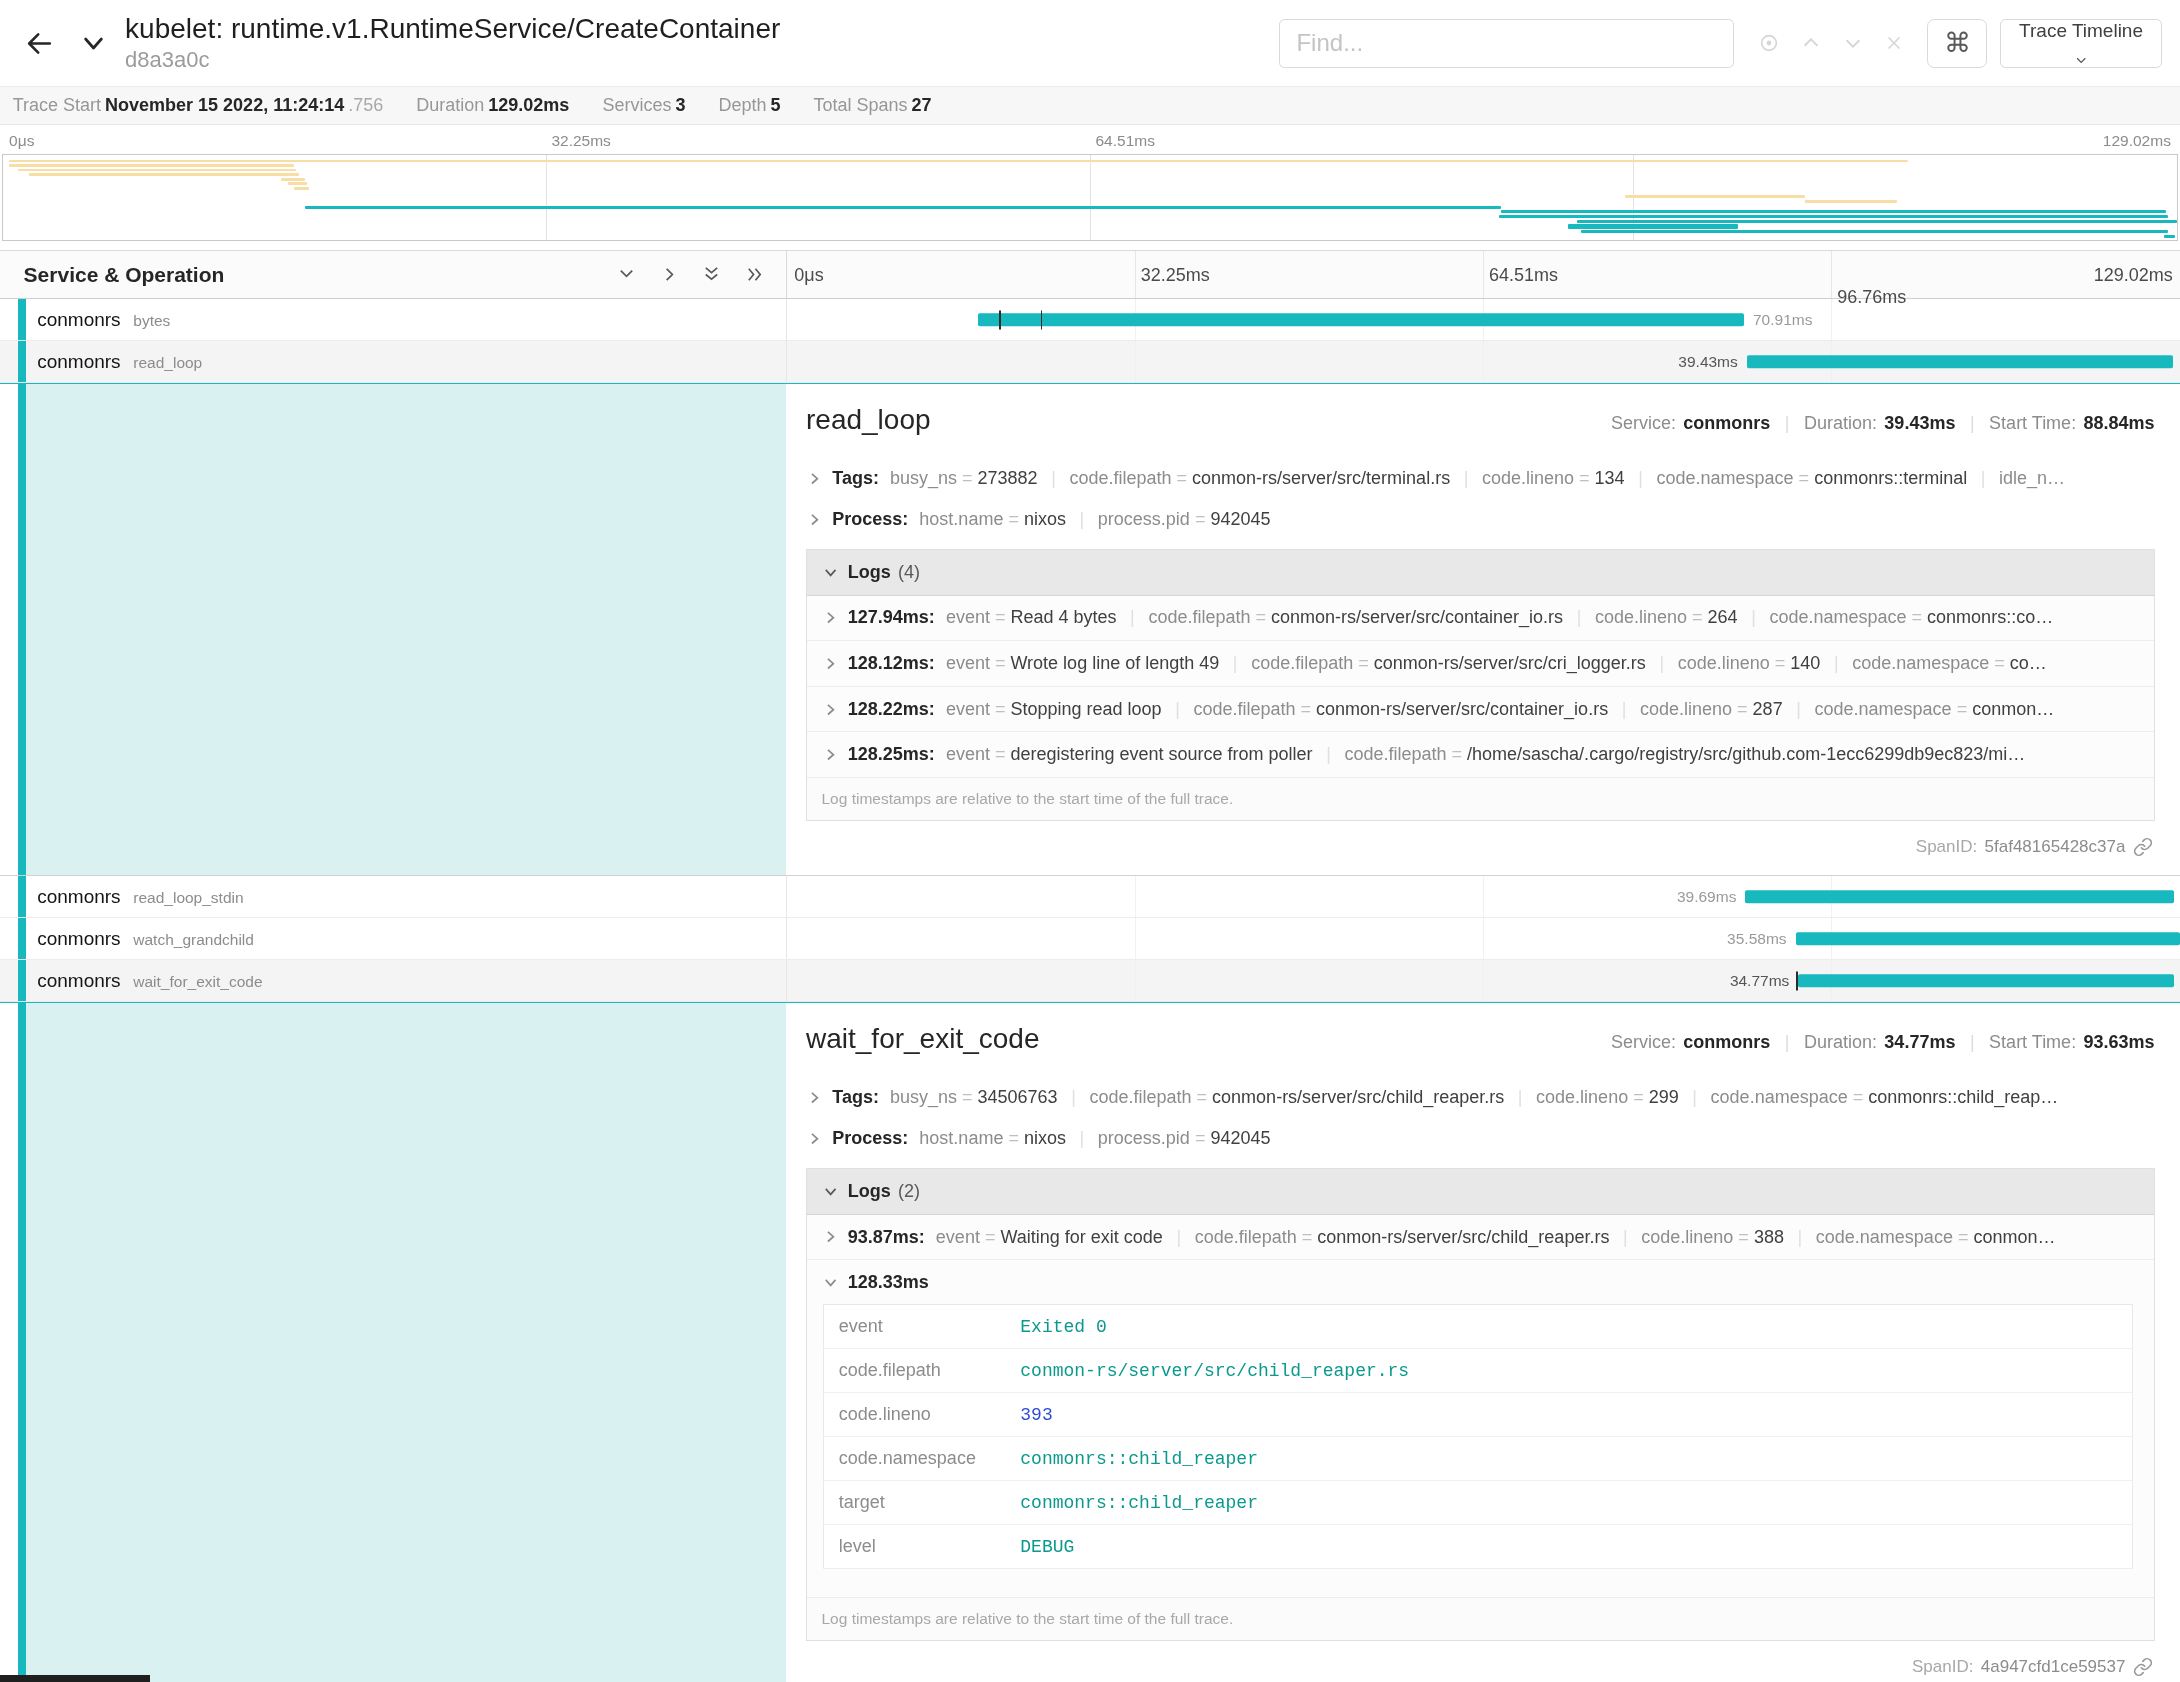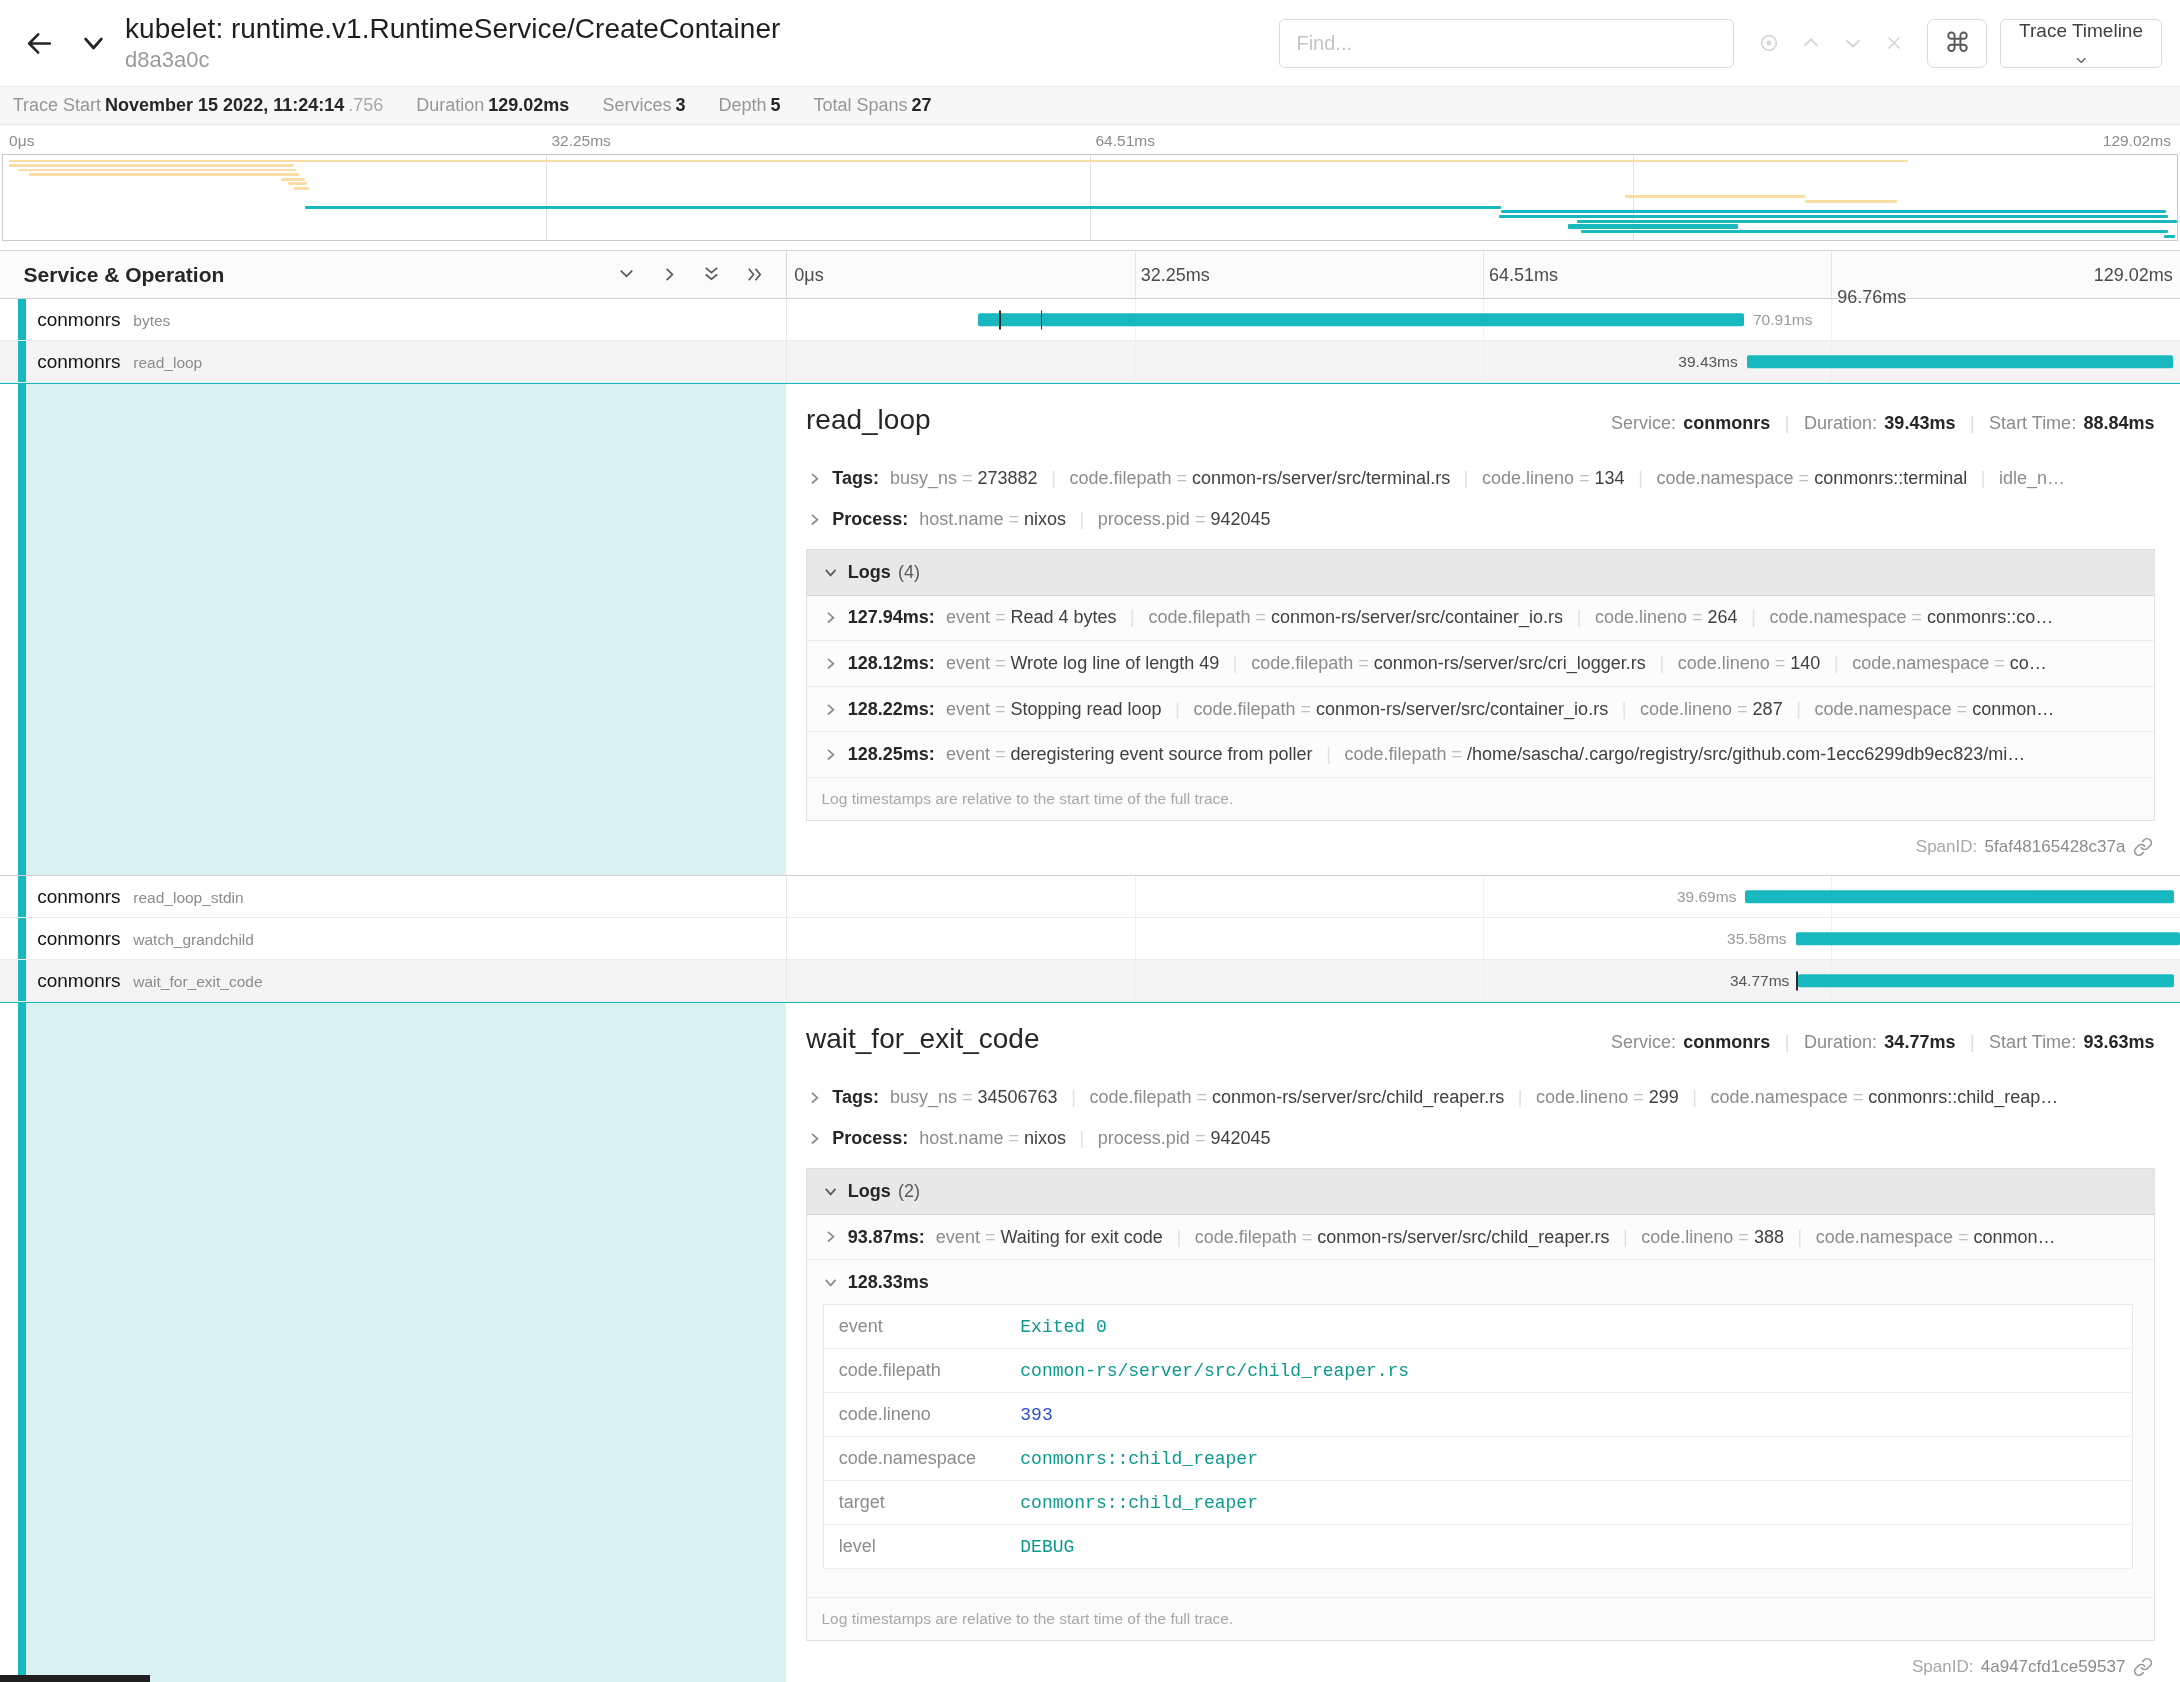--- a/index.html
+++ b/index.html
@@ -11,21 +11,21 @@
 
   
   .app-header { height: 87px; display: flex; align-items: center; padding: 0 18px 0 23.6px;
     border-bottom: 0.9px solid #ececec; background: #fff; }
   .back-btn { margin-right: 25.5px; display: flex; align-items: center; }
   .collapse-btn { margin-right: 18px; display: flex; align-items: center; }
   .title-block h1 { font-size: 28px; font-weight: 500; color: #1f1f1f; white-space: nowrap; }
   .trace-id { font-size: 22px; color: #9b9b9b; margin-top: 1.8px; }
   .header-right { margin-left: auto; display: flex; align-items: center; gap: 12.7px; }
   .find-input { width: 455px; height: 49px; border: 0.9px solid #d9d9d9; border-radius: 5.5px;
-    padding: 0 16.4px; font-size: 20px; color: #262626; outline: none; font-family: inherit; }
+    padding: 0 16.4px; font-size: 24px; color: #262626; outline: none; font-family: inherit; }
   .find-input::placeholder { color: #c4c4c4; }
   .find-icons { display: flex; align-items: center; gap: 20px; padding: 0 11px; }
   .kbd-btn { width: 60px; height: 49px; border: 0.9px solid #d9d9d9; border-radius: 7.3px;
     font-size: 27px; color: #595959; display: flex; align-items: center; justify-content: center; }
   .view-btn { height: 49px; border: 0.9px solid #d9d9d9; border-radius: 5.5px; padding: 0 18px;
     font-size: 19px; color: #404040; display: flex; align-items: center; gap: 11px; background: #fff; flex-direction: column; }
 
   
   .summary-bar { height: 38px; background: #f7f7f7; border-bottom: 0.9px solid #e6e6e6;
     display: flex; align-items: center; padding: 0 12.7px; gap: 33px; font-size: 18px; }

